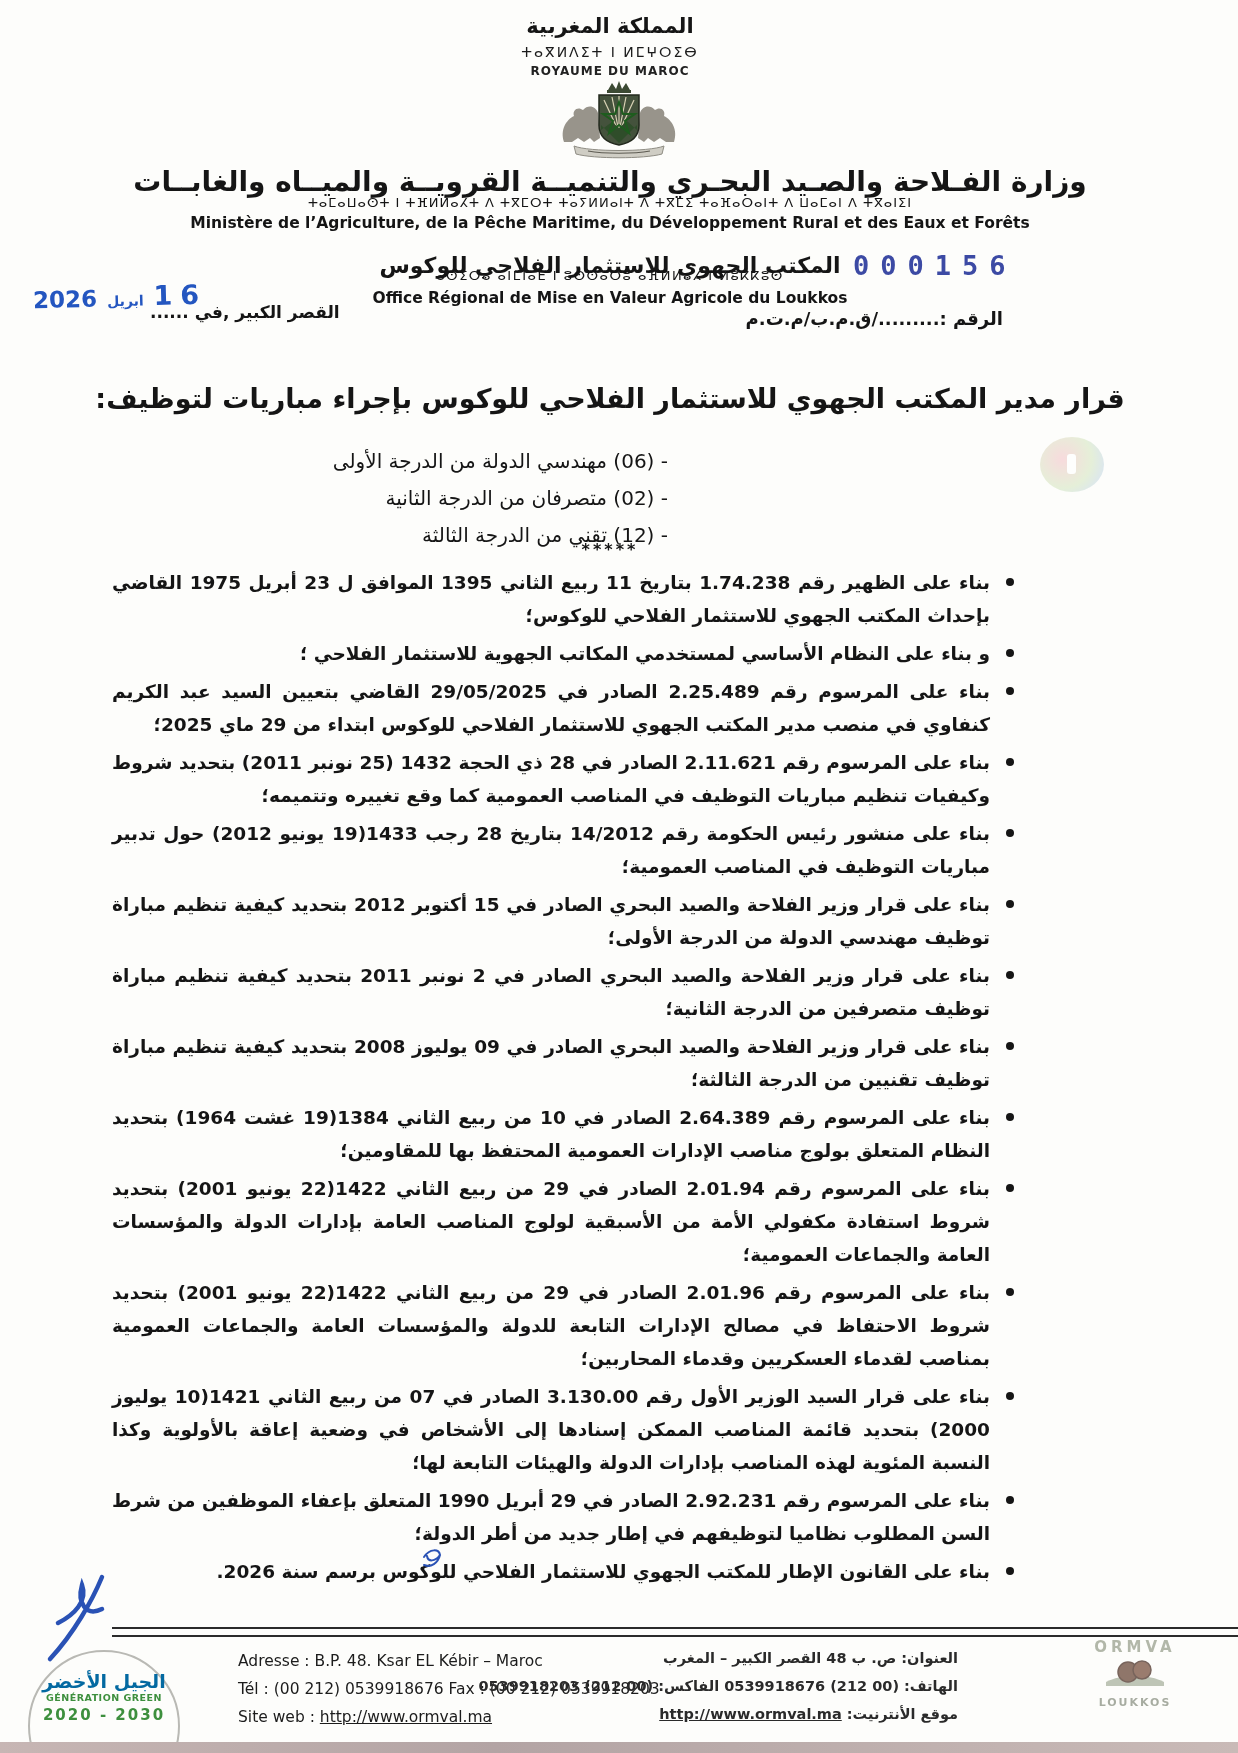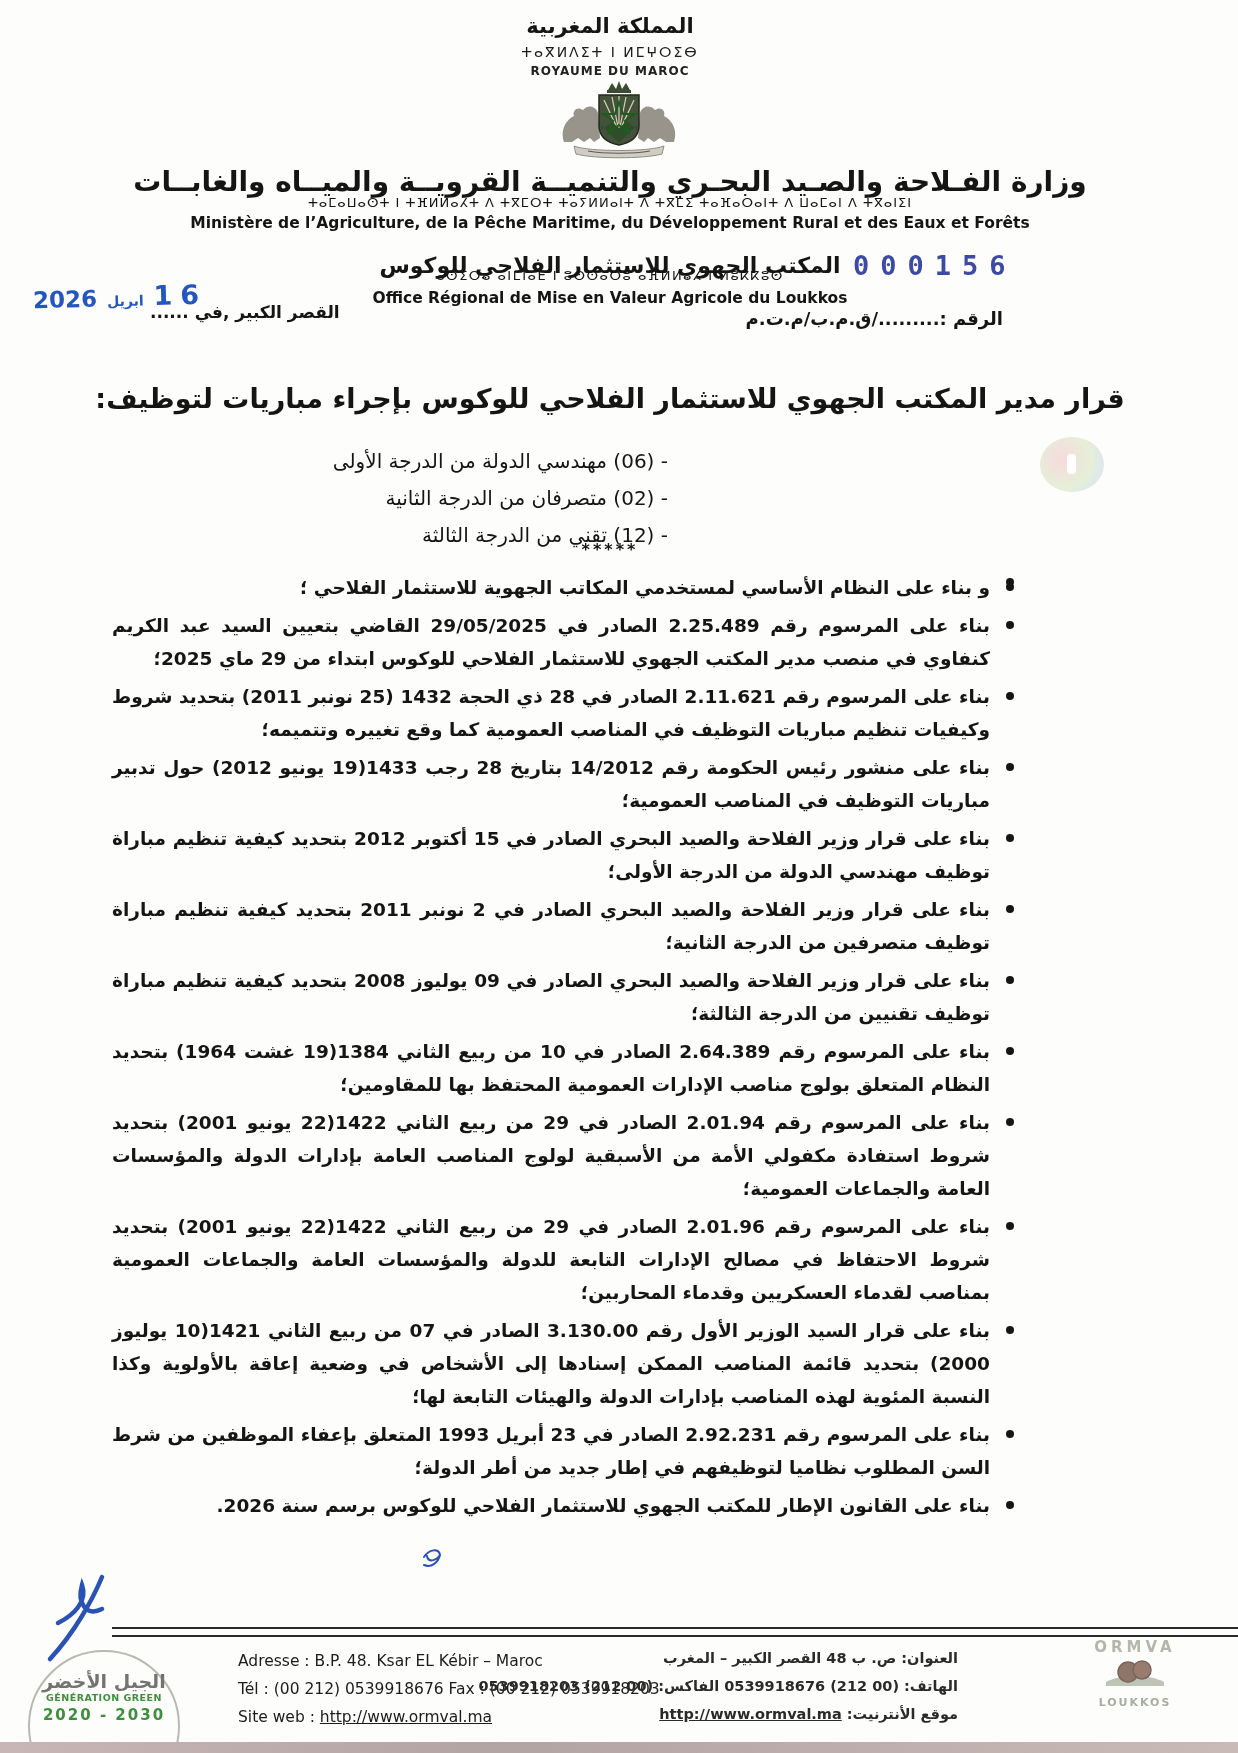--- a/index.html
+++ b/index.html
@@ -44,21 +44,21 @@
   .pre-item{position:relative;padding-right:28px;font-size:18.5px;font-weight:700;
     line-height:33px;text-align:justify;margin-bottom:5px;}
   .pre-item .dot{position:absolute;right:4px;top:12px;width:8px;height:8px;
     border-radius:50%;background:#151515;}
 
   
   .rule{top:1627px;left:112px;right:0;height:6px;
     border-top:2.5px solid #2b2b2b;border-bottom:2.5px solid #2b2b2b;}
   .greenlogo{top:1650px;left:28px;width:152px;height:152px;border:2px solid #b9b9b4;
     border-radius:50%;text-align:center;box-sizing:border-box;padding-top:18px;}
-  .greenlogo .g1{font-size:19px;font-weight:700;color:#737373;}
+  .greenlogo .g1{font-size:19px;font-weight:700;color:#0369a1;}
   .greenlogo .g2{font-size:9.5px;font-weight:700;color:#3d8f3d;letter-spacing:.5px;margin-top:0;}
   .greenlogo .g3{font-size:15px;font-weight:700;color:#3d8f3d;letter-spacing:2px;margin-top:3px;}
   .fr-block{top:1652px;left:238px;font-size:15.5px;font-weight:400;color:#1c1c1c;}
   .fr-block div{margin-bottom:10px;}
   .ar-block{top:1650px;right:280px;font-size:14.5px;font-weight:700;direction:rtl;text-align:right;color:#2a2a2a;}
   .ar-block div{margin-bottom:12px;}
   .weblink{text-decoration:underline;color:inherit;}
   .ormva{top:1638px;left:1075px;width:120px;text-align:center;opacity:.75;}
   .ormva .o1{font-size:15px;letter-spacing:4px;color:#99a08e;font-weight:700;}
   .ormva .o2{font-size:11px;letter-spacing:2px;color:#8b9283;font-weight:700;margin-top:2px;}
@@ -129,33 +129,33 @@
 
   <div class="abs positions">
     <div class="pos ar">- (06) مهندسي الدولة من الدرجة الأولى</div>
     <div class="pos ar">- (02) متصرفان من الدرجة الثانية</div>
     <div class="pos ar">- (12) تقني من الدرجة الثالثة</div>
   </div>
 
   <div class="abs ctr stars">*****</div>
 
   <div class="abs preamble">
-    <div class="pre-item"><span class="dot"></span></div>
+    <div class="pre-item"><span class="dot"></span><span>بناء على الظهير رقم 1.74.238 بتاريخ 11 ربيع الثاني 1395 الموافق ل 23 أبريل 1975 القاضي بإحداث المكتب الجهوي للاستثمار الفلاحي للوكوس؛</span></div>
     <div class="pre-item"><span class="dot"></span><span>و بناء على النظام الأساسي لمستخدمي المكاتب الجهوية للاستثمار الفلاحي ؛</span></div>
     <div class="pre-item"><span class="dot"></span><span>بناء على المرسوم رقم 2.25.489 الصادر في 29/05/2025 القاضي بتعيين السيد عبد الكريم كنفاوي في منصب مدير المكتب الجهوي للاستثمار الفلاحي للوكوس ابتداء من 29 ماي 2025؛</span></div>
     <div class="pre-item"><span class="dot"></span><span>بناء على المرسوم رقم 2.11.621 الصادر في 28 ذي الحجة 1432 (25 نونبر 2011) بتحديد شروط وكيفيات تنظيم مباريات التوظيف في المناصب العمومية كما وقع تغييره وتتميمه؛</span></div>
     <div class="pre-item"><span class="dot"></span><span>بناء على منشور رئيس الحكومة رقم 14/2012 بتاريخ 28 رجب 1433(19 يونيو 2012) حول تدبير مباريات التوظيف في المناصب العمومية؛</span></div>
     <div class="pre-item"><span class="dot"></span><span>بناء على قرار وزير الفلاحة والصيد البحري الصادر في 15 أكتوبر 2012 بتحديد كيفية تنظيم مباراة توظيف مهندسي الدولة من الدرجة الأولى؛</span></div>
     <div class="pre-item"><span class="dot"></span><span>بناء على قرار وزير الفلاحة والصيد البحري الصادر في 2 نونبر 2011 بتحديد كيفية تنظيم مباراة توظيف متصرفين من الدرجة الثانية؛</span></div>
     <div class="pre-item"><span class="dot"></span><span>بناء على قرار وزير الفلاحة والصيد البحري الصادر في 09 يوليوز 2008 بتحديد كيفية تنظيم مباراة توظيف تقنيين من الدرجة الثالثة؛</span></div>
     <div class="pre-item"><span class="dot"></span><span>بناء على المرسوم رقم 2.64.389 الصادر في 10 من ربيع الثاني 1384(19 غشت 1964) بتحديد النظام المتعلق بولوج مناصب الإدارات العمومية المحتفظ بها للمقاومين؛</span></div>
     <div class="pre-item"><span class="dot"></span><span>بناء على المرسوم رقم 2.01.94 الصادر في 29 من ربيع الثاني 1422(22 يونيو 2001) بتحديد شروط استفادة مكفولي الأمة من الأسبقية لولوج المناصب العامة بإدارات الدولة والمؤسسات العامة والجماعات العمومية؛</span></div>
     <div class="pre-item"><span class="dot"></span><span>بناء على المرسوم رقم 2.01.96 الصادر في 29 من ربيع الثاني 1422(22 يونيو 2001) بتحديد شروط الاحتفاظ في مصالح الإدارات التابعة للدولة والمؤسسات العامة والجماعات العمومية بمناصب لقدماء العسكريين وقدماء المحاربين؛</span></div>
     <div class="pre-item"><span class="dot"></span><span>بناء على قرار السيد الوزير الأول رقم 3.130.00 الصادر في 07 من ربيع الثاني 1421(10 يوليوز 2000) بتحديد قائمة المناصب الممكن إسنادها إلى الأشخاص في وضعية إعاقة بالأولوية وكذا النسبة المئوية لهذه المناصب بإدارات الدولة والهيئات التابعة لها؛</span></div>
-    <div class="pre-item"><span class="dot"></span><span>بناء على المرسوم رقم 2.92.231 الصادر في 23 أبريل 1993 المتعلق بإعفاء الموظفين من شرط السن المطلوب نظاميا لتوظيفهم في إطار جديد من أطر الدولة؛</span></div>
+    <div class="pre-item"><span class="dot"></span><span>بناء على المرسوم رقم 2.92.231 الصادر في 29 أبريل 1990 المتعلق بإعفاء الموظفين من شرط السن المطلوب نظاميا لتوظيفهم في إطار جديد من أطر الدولة؛</span></div>
     <div class="pre-item"><span class="dot"></span><span>بناء على القانون الإطار للمكتب الجهوي للاستثمار الفلاحي للوكوس برسم سنة 2026.</span></div>
   </div>
 
   <svg class="abs" style="top:1545px;left:420px" width="26" height="26">
     <path d="M4,12 C10,3 19,4 20,10 C15,17 8,17 7,11 M20,10 C18,18 11,23 4,20" fill="none" stroke="#2a52b5" stroke-width="2" stroke-linecap="round"></path>
   </svg>
 
   <svg class="abs" style="top:1563px;left:22px" width="110" height="105">
     <path d="M80,14 C70,38 52,70 28,96 M36,60 C52,52 66,38 60,22 C55,40 64,54 80,46" fill="none" stroke="#2a52b5" stroke-width="4.5" stroke-linecap="round"></path>
   </svg>

